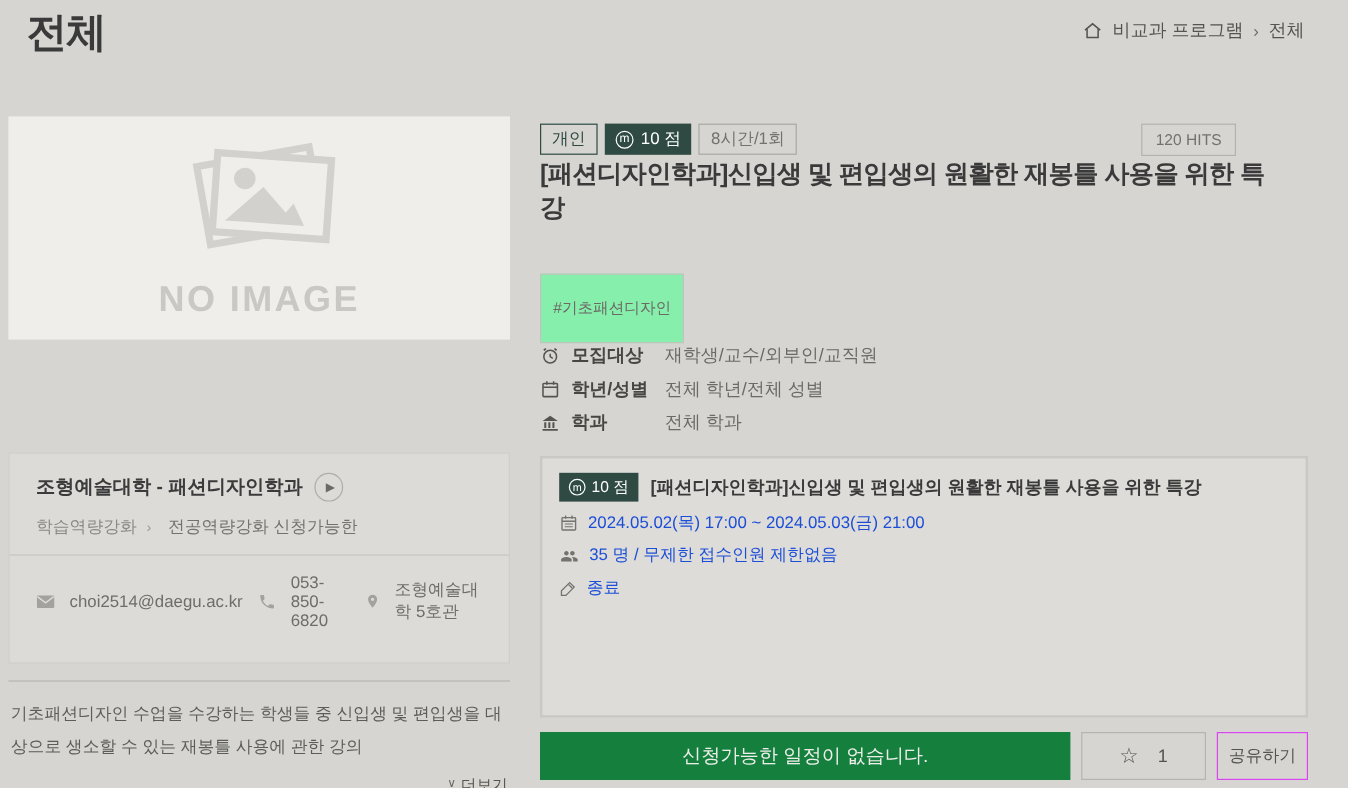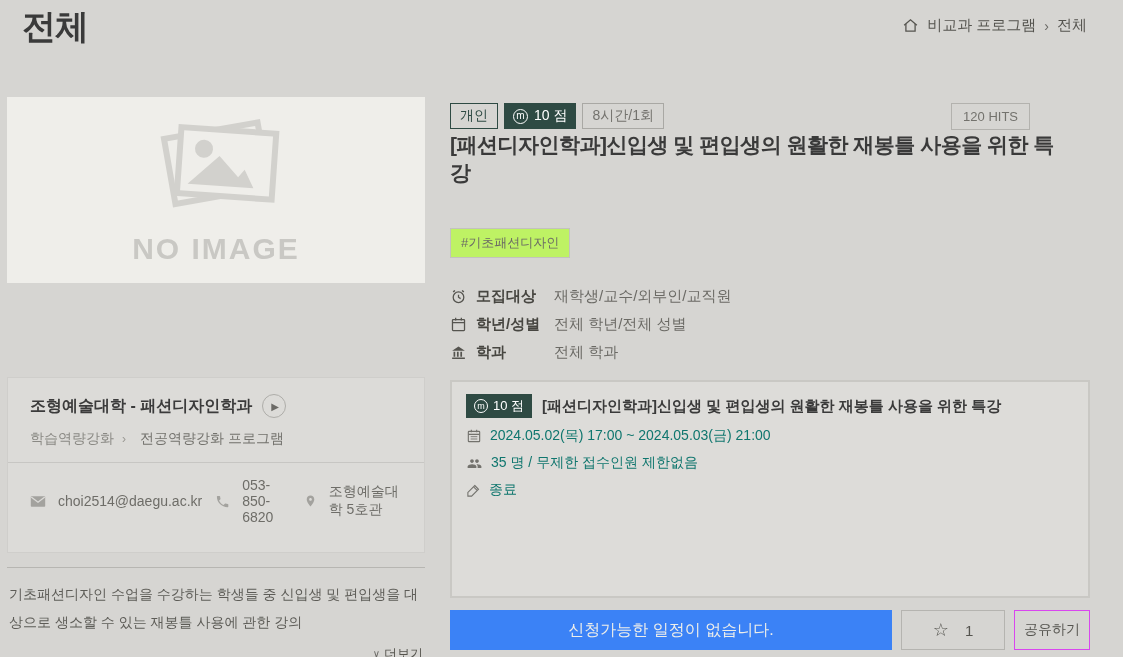--- a/index.html
+++ b/index.html
@@ -51,39 +51,39 @@
   .badge-outline-accent { border:1px solid #2e4a43; color:#2e4a43; }
   .badge-filled { background:#2e4a43; color:#ffffff; }
   .badge-outline-gray { border:1px solid #a9a8a4; color:#73726d; }
   .m-circle { width:15px; height:15px; border:1px solid #ffffff; border-radius:50%;
     display:inline-flex; align-items:center; justify-content:center; font-size:10px; line-height:1; color:#fff; }
   .hits-badge { position:absolute; right:0; top:0; border:1px solid #b3b2ae; color:#73726d;
     font-size:13px; padding:5px 11px; }
 
   .program-title { left:450px; top:131px; width:620px; font-size:21px; font-weight:bold; color:#3a3a3a; letter-spacing:-0.5px; }
 
-  .tag-chip { left:450px; top:228px; border:1px solid #c3c2be; background:#bef264; color:#6b6a65;
-    font-size:13px; padding:5px 10px; display:inline-block; cursor:pointer; }
+  .tag-chip { left:450px; top:228px; border:1px solid #c3c2be; background:#86efac; color:#6b6a65;
+    font-size:13px; padding:19px 10px; display:inline-block; cursor:pointer; }
 
   .details { left:450px; top:287px; width:640px; display:flex; flex-direction:column; gap:9px; }
   .detail-row { display:flex; align-items:center; font-size:15px; }
   .detail-label { display:flex; align-items:center; gap:9px; width:104px; font-weight:bold; color:#474641; }
   .detail-label svg { display:block; }
   .detail-value { color:#6b6a65; }
 
   .schedule-card { left:450px; top:380px; width:640px; height:218px; background:#dddcd9; border:2px solid #c9c8c4; padding:12px 14px; }
   .sc-header { display:flex; align-items:center; gap:10px; }
   .sc-badge { font-size:13px; padding:2px 8px; height:24px; display:inline-flex; align-items:center; gap:5px; background:#2e4a43; color:#fff; }
   .sc-badge .m-circle { width:14px; height:14px; font-size:9px; }
   .sc-title { font-size:15px; font-weight:bold; color:#3a3a3a; }
-  .sc-row { display:flex; align-items:center; gap:8px; margin-top:9px; font-size:14px; color:#0f766e; }
+  .sc-row { display:flex; align-items:center; gap:8px; margin-top:9px; font-size:14px; color:#1d4ed8; }
   .sc-row svg { flex:0 0 auto; display:block; }
 
   .bottom-row { left:450px; top:610px; width:640px; height:40px; display:flex; gap:9px; }
-  .no-schedule-btn { flex:1; background:#3b82f6; color:#edeeea; font-size:16px; border:none;
+  .no-schedule-btn { flex:1; background:#15803d; color:#edeeea; font-size:16px; border:none;
     display:flex; align-items:center; justify-content:center; font-family:inherit; }
   .fav-btn { width:104px; border:1px solid #b5b4b0; background:transparent; color:#55544f;
     display:flex; align-items:center; justify-content:center; gap:16px; font-size:15px; cursor:pointer; font-family:inherit; }
   .fav-btn .star { font-size:18px; color:#55544f; }
   .share-btn { width:76px; border:1px solid #d946ef; background:transparent; color:#55544f;
     font-size:14px; display:flex; align-items:center; justify-content:center; cursor:pointer; font-family:inherit; }
 </style>
 </head>
 <body>
 
@@ -119,21 +119,21 @@
 
 <div class="abs contact-card">
   <div class="cc-top">
     <div class="cc-title-row">
       <span class="cc-title">조형예술대학 - 패션디자인학과</span>
       <span class="play-btn">▶</span>
     </div>
     <div class="cc-cat">
       <span>학습역량강화</span>
       <span class="cat-sep">›</span>
-      <span class="cat-child">전공역량강화 프로그램</span>
+      <span class="cat-child">전공역량강화 신청가능한</span>
     </div>
   </div>
   <div class="cc-divider"></div>
   <div class="cc-contacts">
     <div class="cc-row">
       <span>
         <svg width="16" height="13" viewBox="0 0 20 15" fill="none" stroke="#a3a29e" stroke-width="1.6">
           <rect x="1" y="1" width="18" height="13" fill="#a3a29e" stroke="none" rx="1"></rect>
           <path d="M1.5 2 L10 8.5 L18.5 2" stroke="#dcdbd8"></path>
         </svg>

